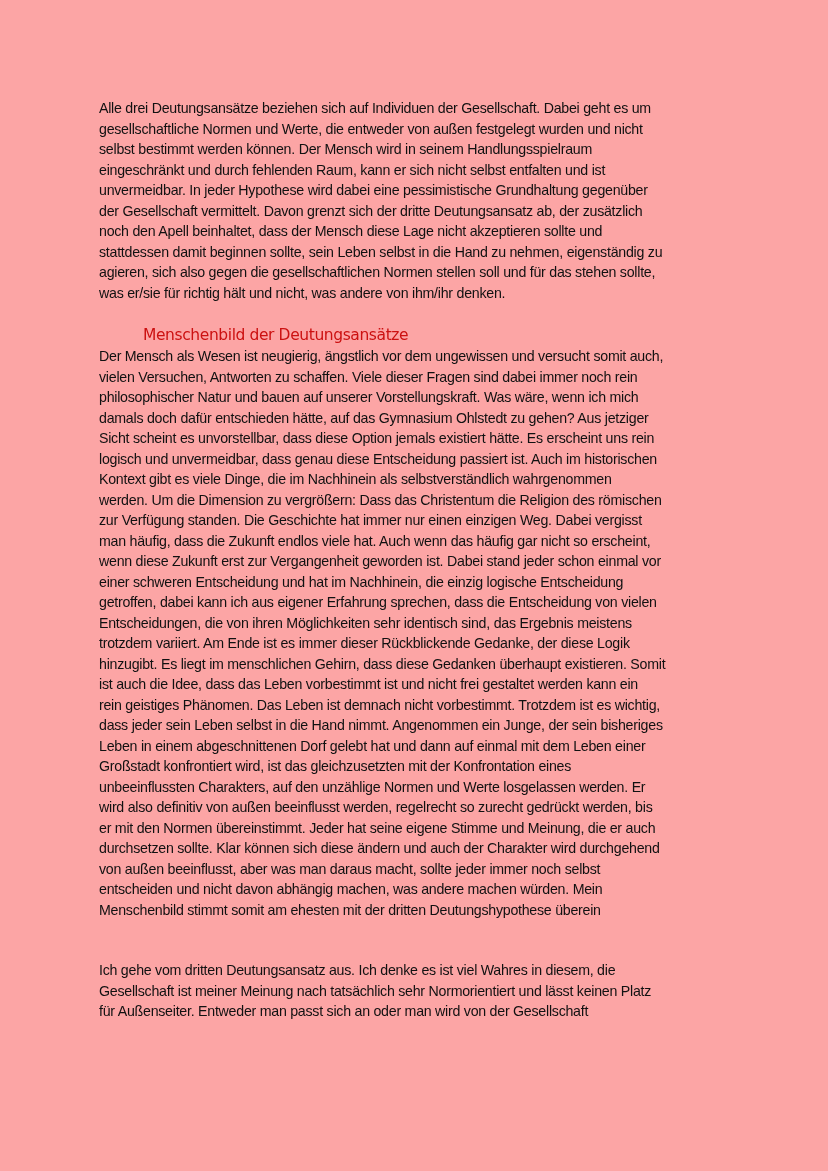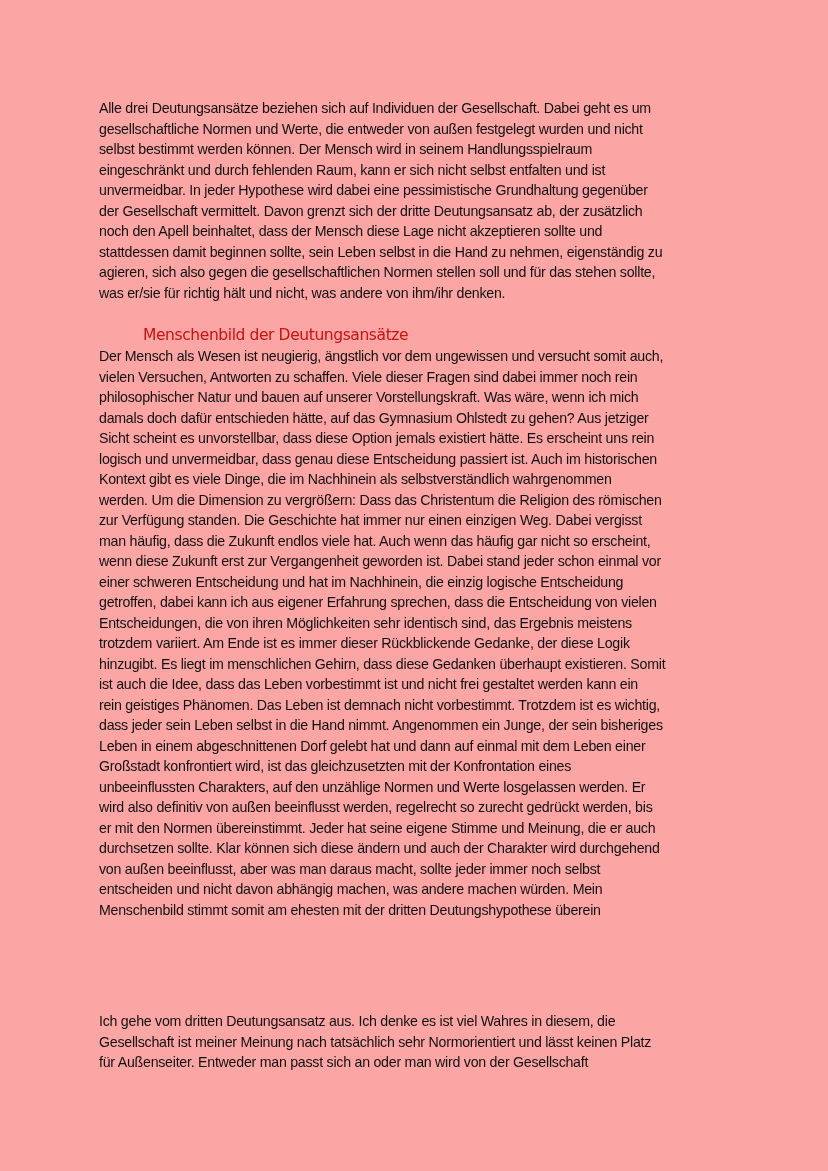--- a/index.html
+++ b/index.html
@@ -67,19 +67,19 @@
       <div class="line">Großstadt konfrontiert wird, ist das gleichzusetzten mit der Konfrontation eines</div>
       <div class="line">unbeeinflussten Charakters, auf den unzählige Normen und Werte losgelassen werden. Er</div>
       <div class="line">wird also definitiv von außen beeinflusst werden, regelrecht so zurecht gedrückt werden, bis</div>
       <div class="line">er mit den Normen übereinstimmt. Jeder hat seine eigene Stimme und Meinung, die er auch</div>
       <div class="line">durchsetzen sollte. Klar können sich diese ändern und auch der Charakter wird durchgehend</div>
       <div class="line">von außen beeinflusst, aber was man daraus macht, sollte jeder immer noch selbst</div>
       <div class="line">entscheiden und nicht davon abhängig machen, was andere machen würden. Mein</div>
       <div class="line">Menschenbild stimmt somit am ehesten mit der dritten Deutungshypothese überein</div>
     </div>
 
-  <div class="para" id="p3" style="top:1011px;">
+  <div class="para" id="p3" style="top:960px;">
       <div class="line">Ich gehe vom dritten Deutungsansatz aus. Ich denke es ist viel Wahres in diesem, die</div>
       <div class="line">Gesellschaft ist meiner Meinung nach tatsächlich sehr Normorientiert und lässt keinen Platz</div>
       <div class="line">für Außenseiter. Entweder man passt sich an oder man wird von der Gesellschaft</div>
     </div>
 
 </div>
 
 </body></html>

